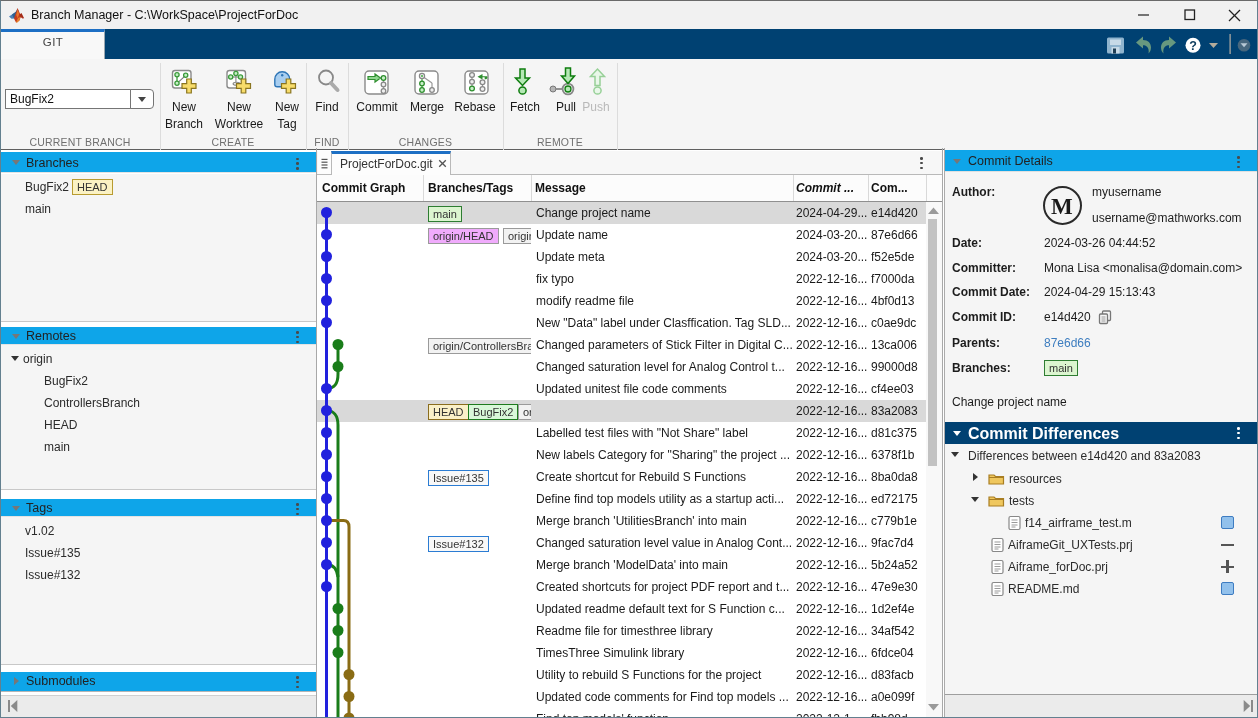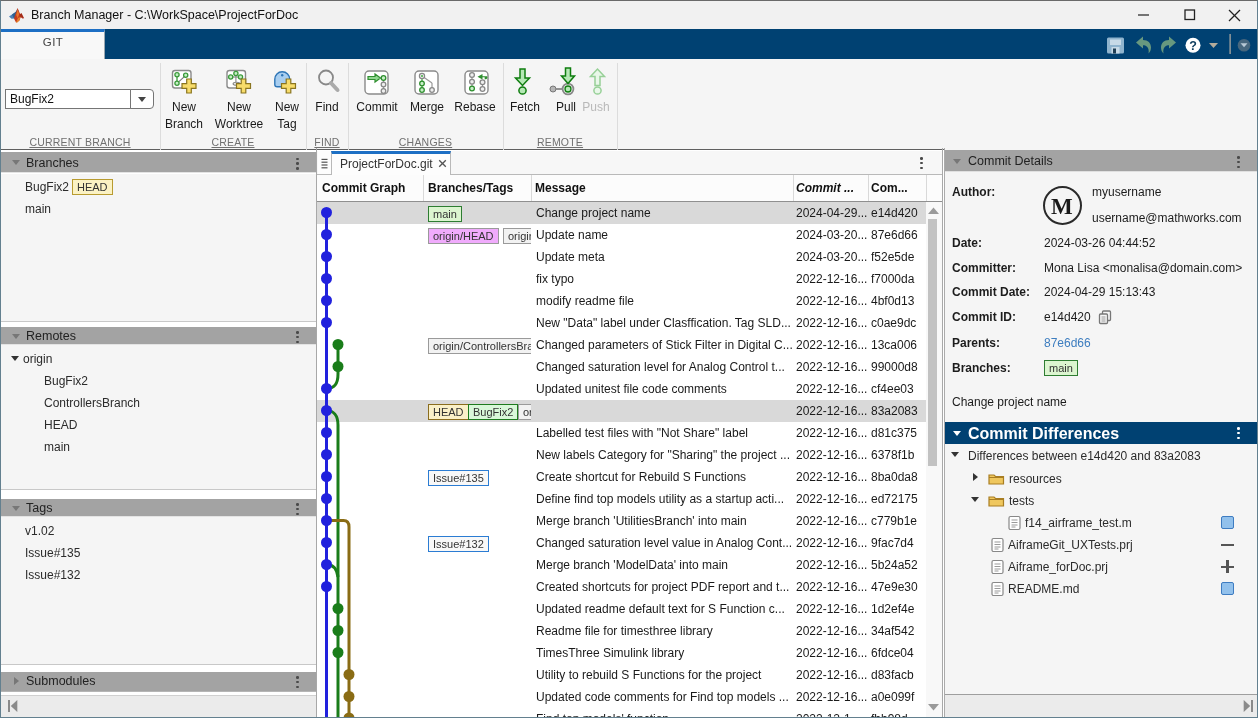--- a/index.html
+++ b/index.html
@@ -1,23 +1,23 @@
 <!DOCTYPE html>
 <html><head>
 <meta charset="utf-8">
 <style>
 * { margin:0; padding:0; box-sizing:border-box; }
 html,body { width:1258px; height:718px; }
 body { font-family:"Liberation Sans",sans-serif; position:relative; background:#fff; overflow:hidden; }
 .abs { position:absolute; }
 .txt { position:absolute; white-space:nowrap; }
 .sep { position:absolute; width:1px; background:#dcdcdc; }
-.seclabel { position:absolute; font-size:10.5px; color:#707070; text-align:center; letter-spacing:0.2px;text-decoration:underline; }
+.seclabel { position:absolute; font-size:10.5px; color:#707070; text-align:center; letter-spacing:0.2px; }
 .iconlabel { position:absolute; font-size:12px; color:#1a1a1a; text-align:center; line-height:16.5px; }
-.panelhdr { position:absolute; background:#a3a3a3; border-bottom:1px solid #e3e3e3; }
+.panelhdr { position:absolute; background:#0ea5e9; border-bottom:1px solid #e3e3e3; }
 .panelhdr .title { position:absolute; left:25px; font-size:12.5px; color:#222; }
 .dots3 { position:absolute; width:3px; }
 .dots3 i { display:block; width:2.6px; height:2.6px; border-radius:50%; background:#4a4a4a; margin-bottom:2.2px; }
 .tri-d { position:absolute; width:0; height:0; border-left:4.5px solid transparent; border-right:4.5px solid transparent; border-top:5px solid #777; }
 .tri-r { position:absolute; width:0; height:0; border-top:4.5px solid transparent; border-bottom:4.5px solid transparent; border-left:5px solid #777; }
 .item { position:absolute; font-size:12px; color:#2b2b2b; }
 .badge { position:absolute; font-size:11px; color:#333; padding:0 4px; line-height:14px; }
 .row { position:absolute; left:317px; width:609px; height:22px; }
 .rowsel { background:#d9d9d9; }
 .cellmsg { position:absolute; left:219px; top:0; width:258px; font-size:12px; color:#1a1a1a; line-height:22px; white-space:nowrap; overflow:hidden; }

